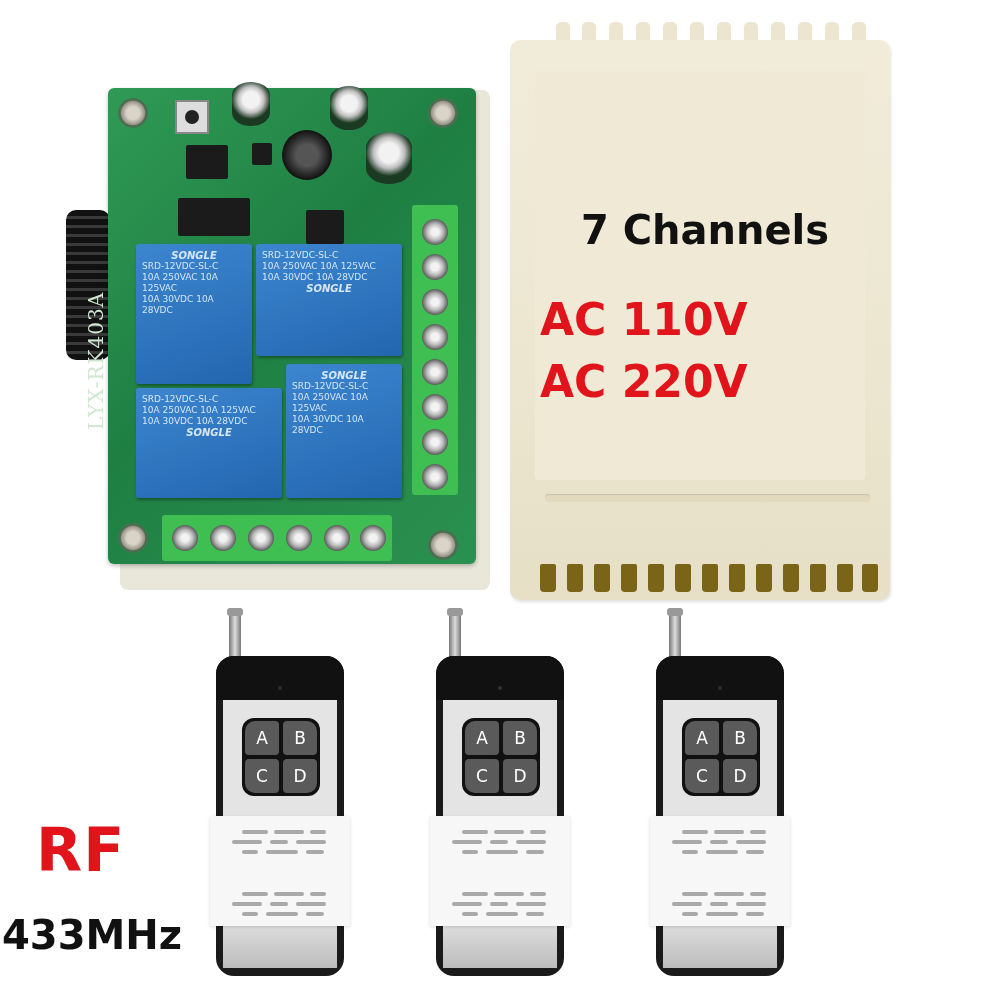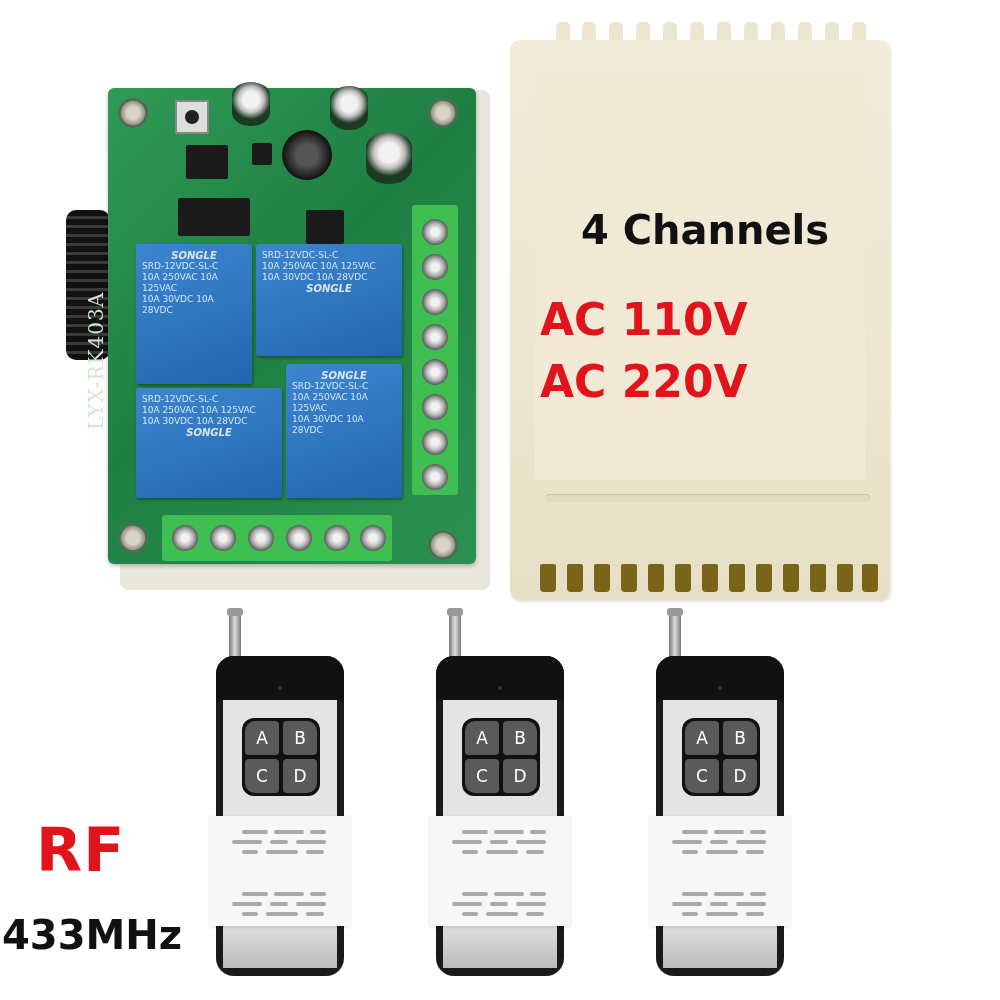--- a/index.html
+++ b/index.html
@@ -146,21 +146,21 @@
 <div class="abs slot" style="left:648px;"></div>
 <div class="abs slot" style="left:675px;"></div>
 <div class="abs slot" style="left:702px;"></div>
 <div class="abs slot" style="left:729px;"></div>
 <div class="abs slot" style="left:756px;"></div>
 <div class="abs slot" style="left:783px;"></div>
 <div class="abs slot" style="left:810px;"></div>
 <div class="abs slot" style="left:837px;"></div>
 <div class="abs slot" style="left:862px;"></div>
 
-<div class="abs title-text">4 Channels</div>
+<div class="abs title-text">7 Channels</div>
 <div class="abs volt-text" style="top:294px;">AC 110V</div>
 <div class="abs volt-text" style="top:356px;">AC 220V</div>
 
 <div class="abs remote" style="left:216px;top:614px;">
   <div class="abs r-antenna"></div>
   <div class="abs r-body">
     <div class="abs r-face"></div>
     <div class="abs r-cap-top"></div>
     <div class="abs r-dot"></div>
     <div class="abs r-bottom"></div>

